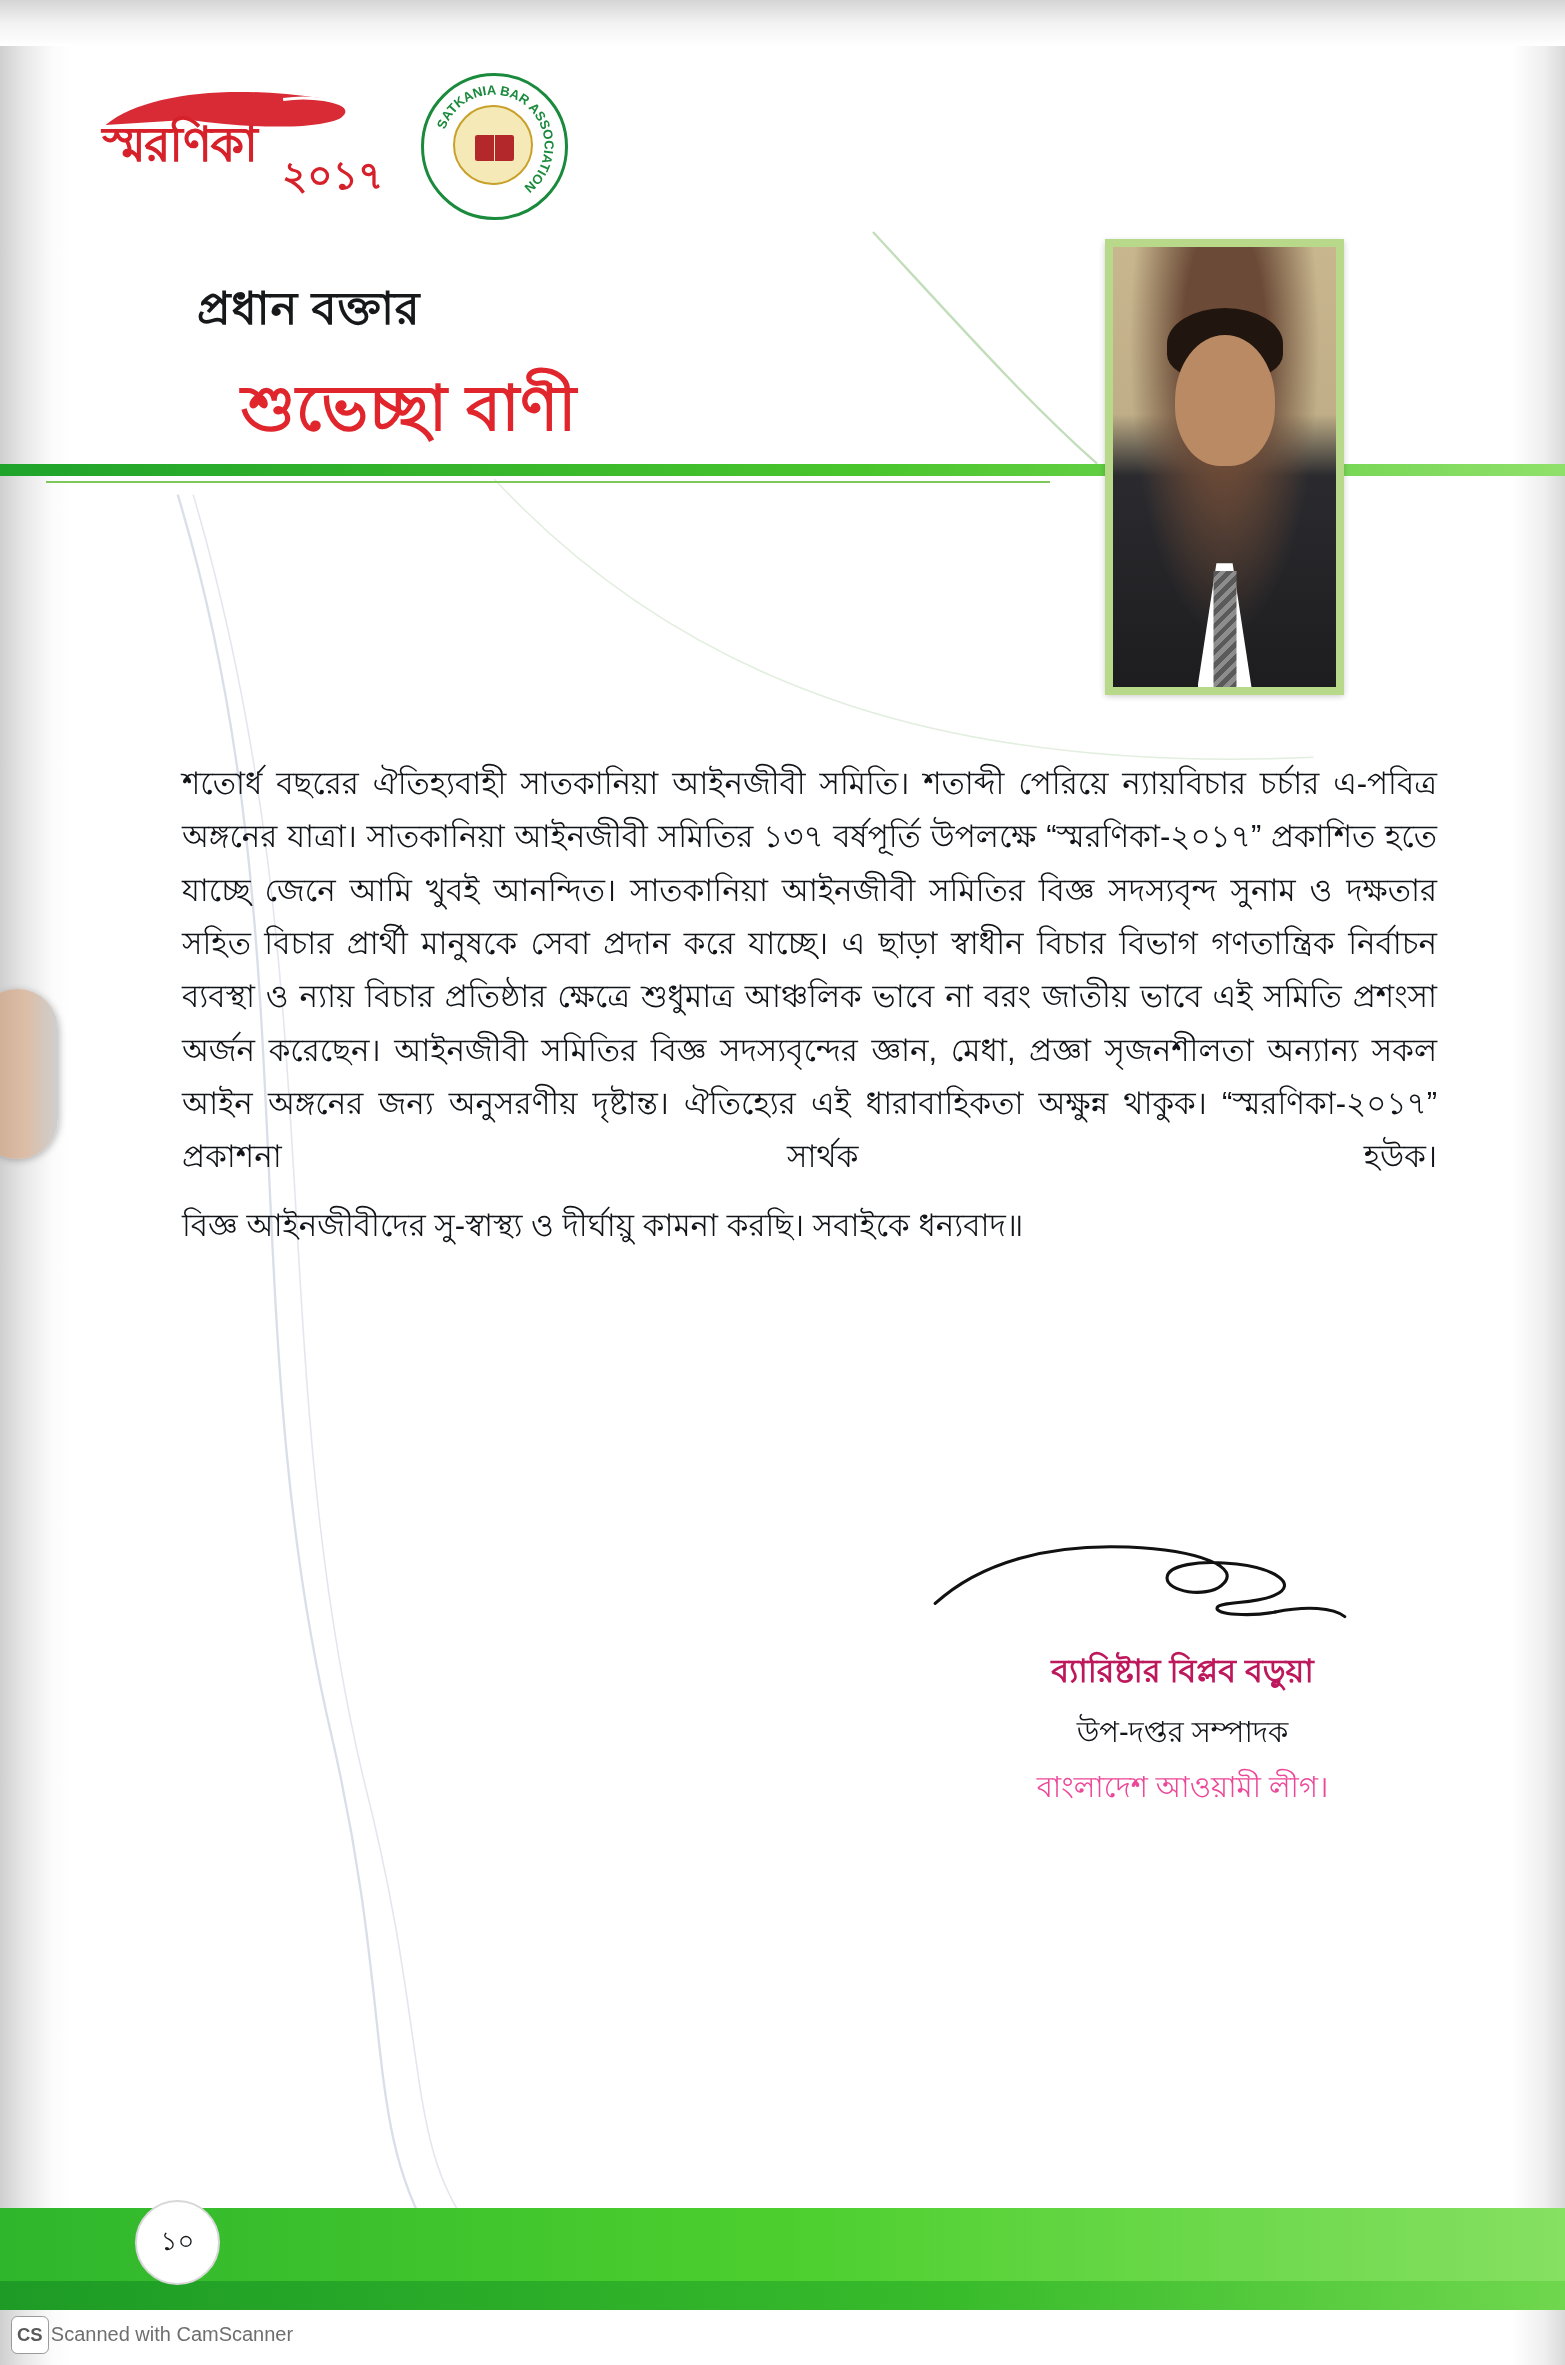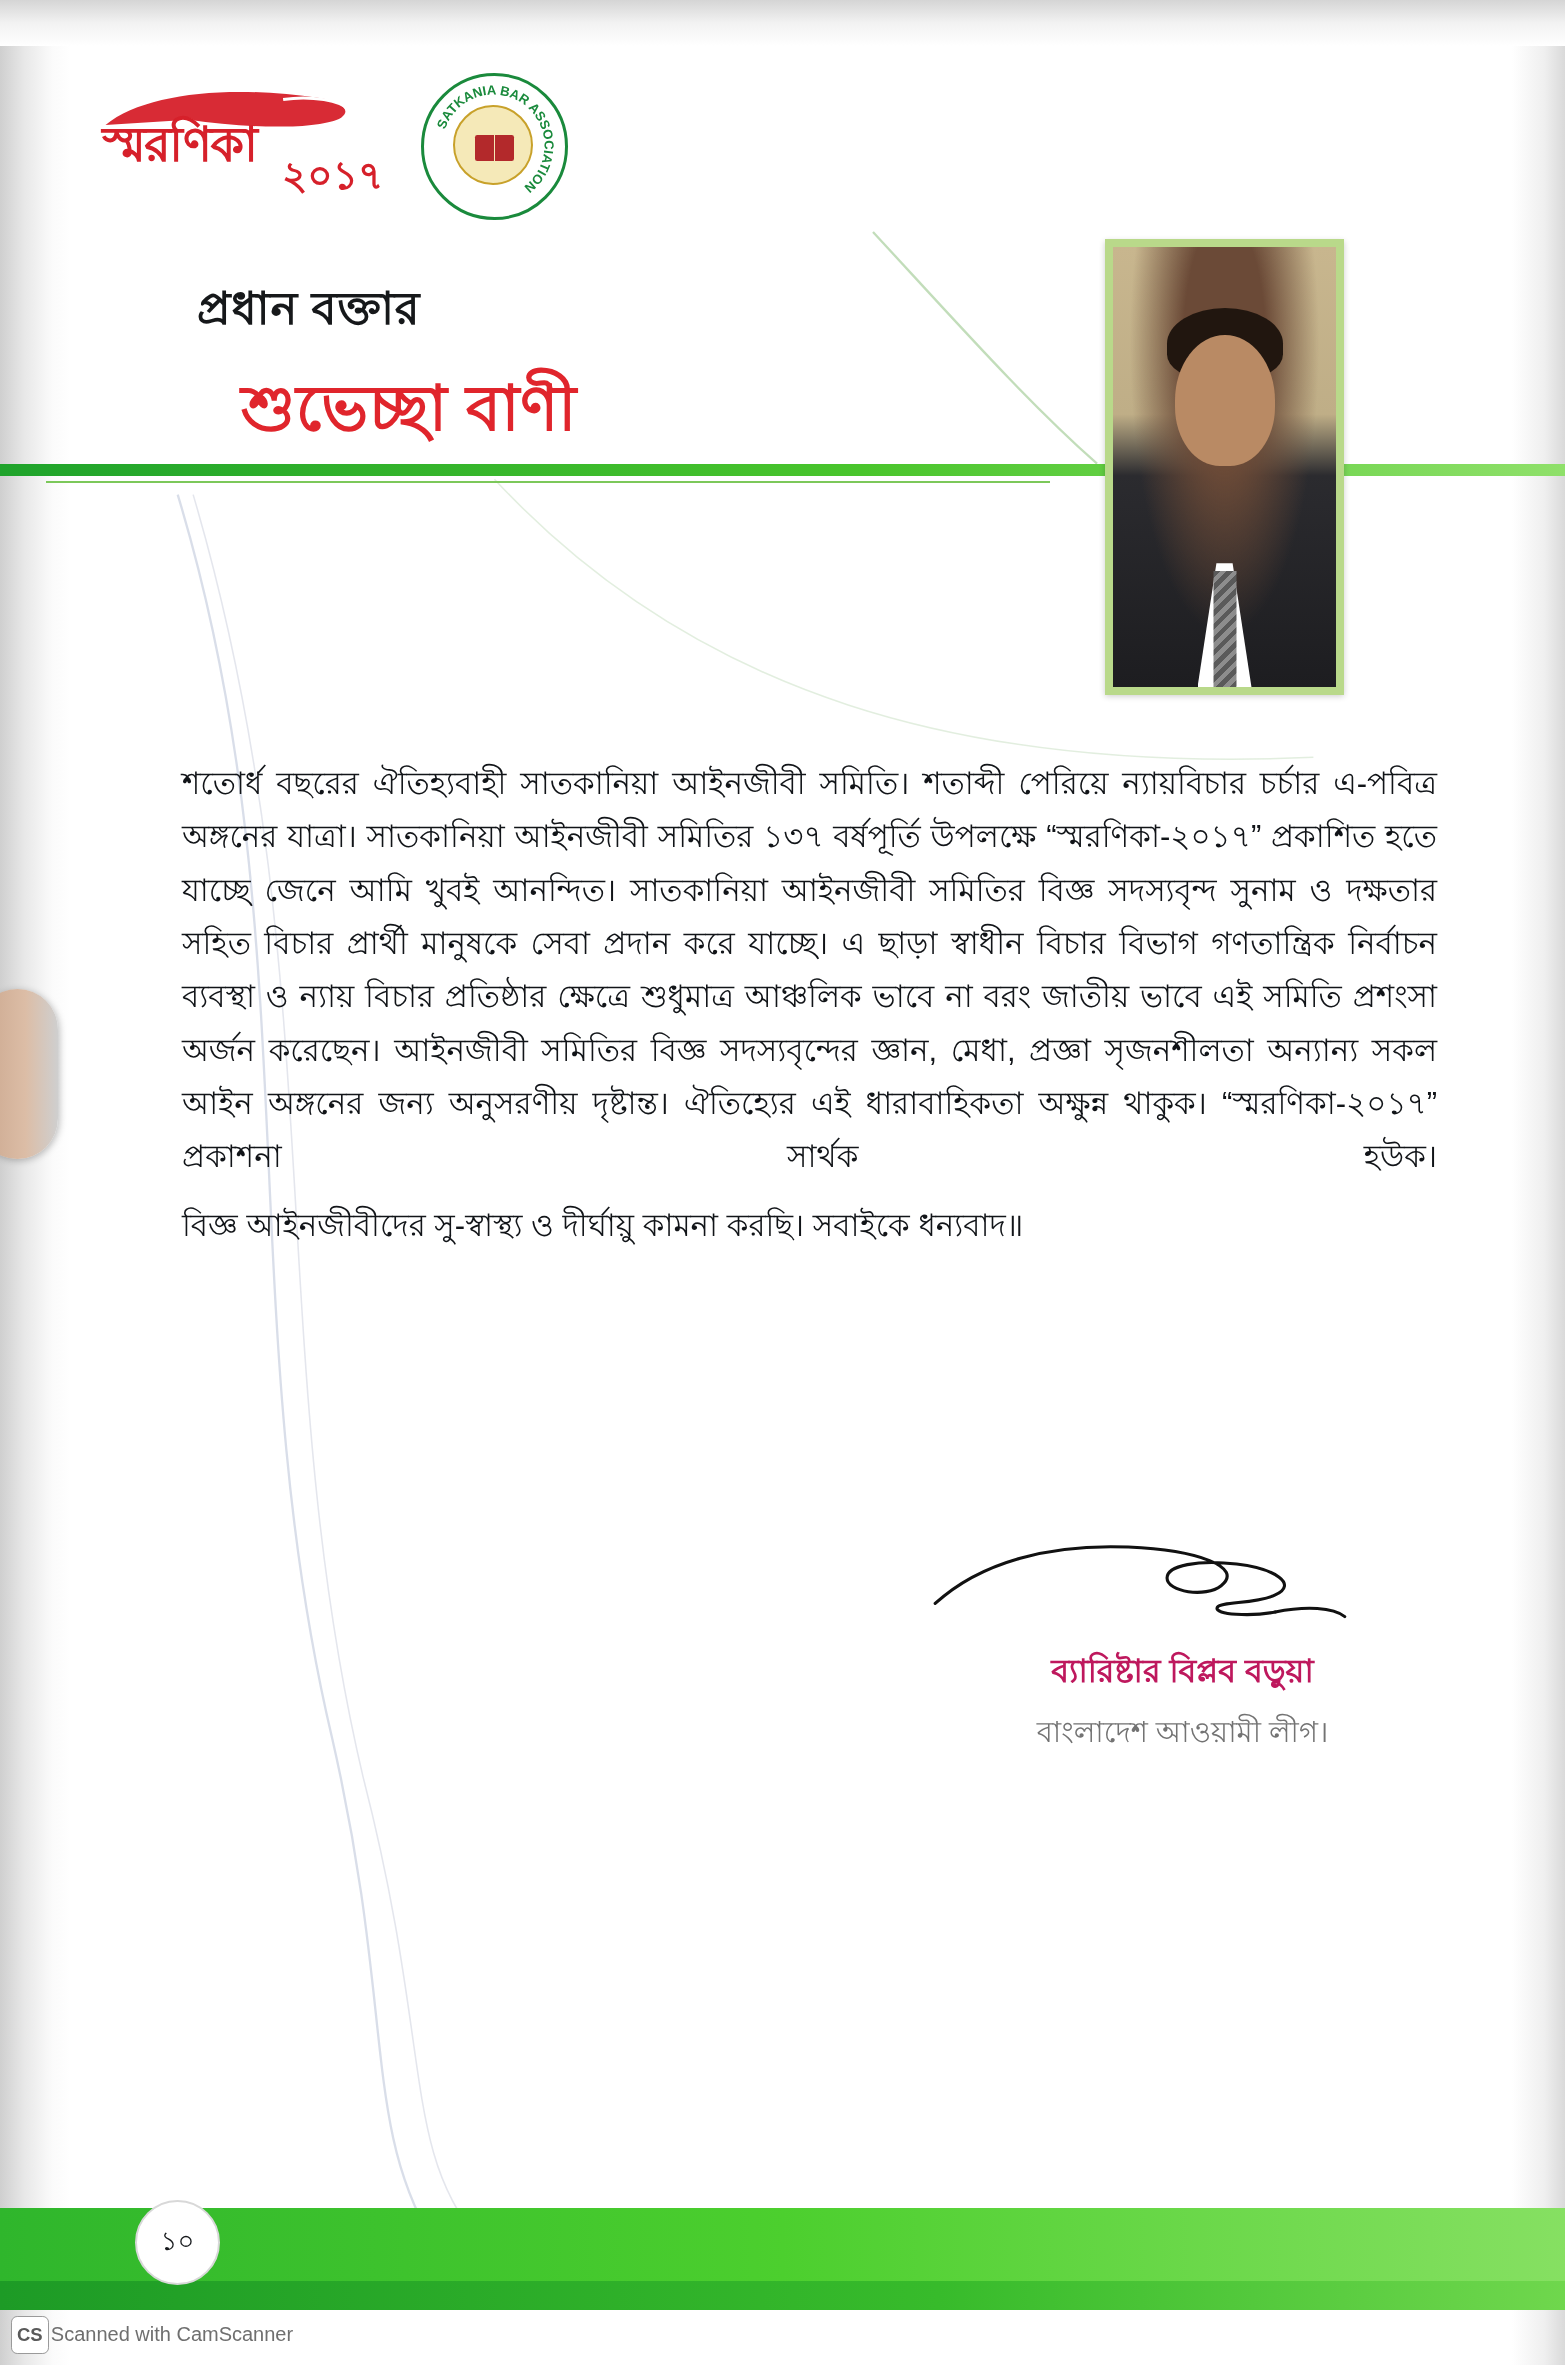--- a/index.html
+++ b/index.html
@@ -259,21 +259,21 @@
     color: #be185d;
     margin-bottom: 9.3px;
   }
   .sig-role {
     font-size: 29px;
     color: #121519;
     margin-bottom: 6.2px;
   }
   .sig-org {
     font-size: 29px;
-    color: #737373;
+    color: #ec4899;
   }
 
   
   .footer-band {
     position: absolute;
     left: 0; bottom: 85px;
     width: 1566px; height: 73px;
     background: linear-gradient(to right, #2fb62c 0%, #4ccf2e 50%, #86e062 100%);
     z-index: 4;
   }
@@ -391,20 +391,21 @@
   </div>
 
   <div class="signature-area">
     <div class="sig-mark">
       <svg width="541" height="116" viewBox="0 0 700 150">
         <path d="M30 95 C 90 40, 180 18, 280 22 C 370 26, 430 48, 400 72 C 380 88, 330 80, 330 62 C 330 46, 370 38, 420 44 C 470 50, 500 70, 470 84 C 445 96, 400 92, 395 100 C 390 110, 440 112, 470 106" stroke="#111111" stroke-width="4" fill="none" stroke-linecap="round"></path>
         <path d="M470 106 C 510 98, 545 100, 560 112" stroke="#111111" stroke-width="4" fill="none" stroke-linecap="round"></path>
       </svg>
     </div>
     <div class="sig-name">ব্যারিষ্টার বিপ্লব বড়ুয়া</div>
+    <div class="sig-role">উপ-দপ্তর সম্পাদক</div>
     <div class="sig-org">বাংলাদেশ আওয়ামী লীগ।</div>
   </div>
 
   <div class="footer-band-2"></div>
   <div class="footer-band"></div>
   <div class="page-number">১০</div>
 
   <div class="cs-watermark">
     <div class="cs-badge">CS</div>
     <div class="cs-text">Scanned with CamScanner</div>

